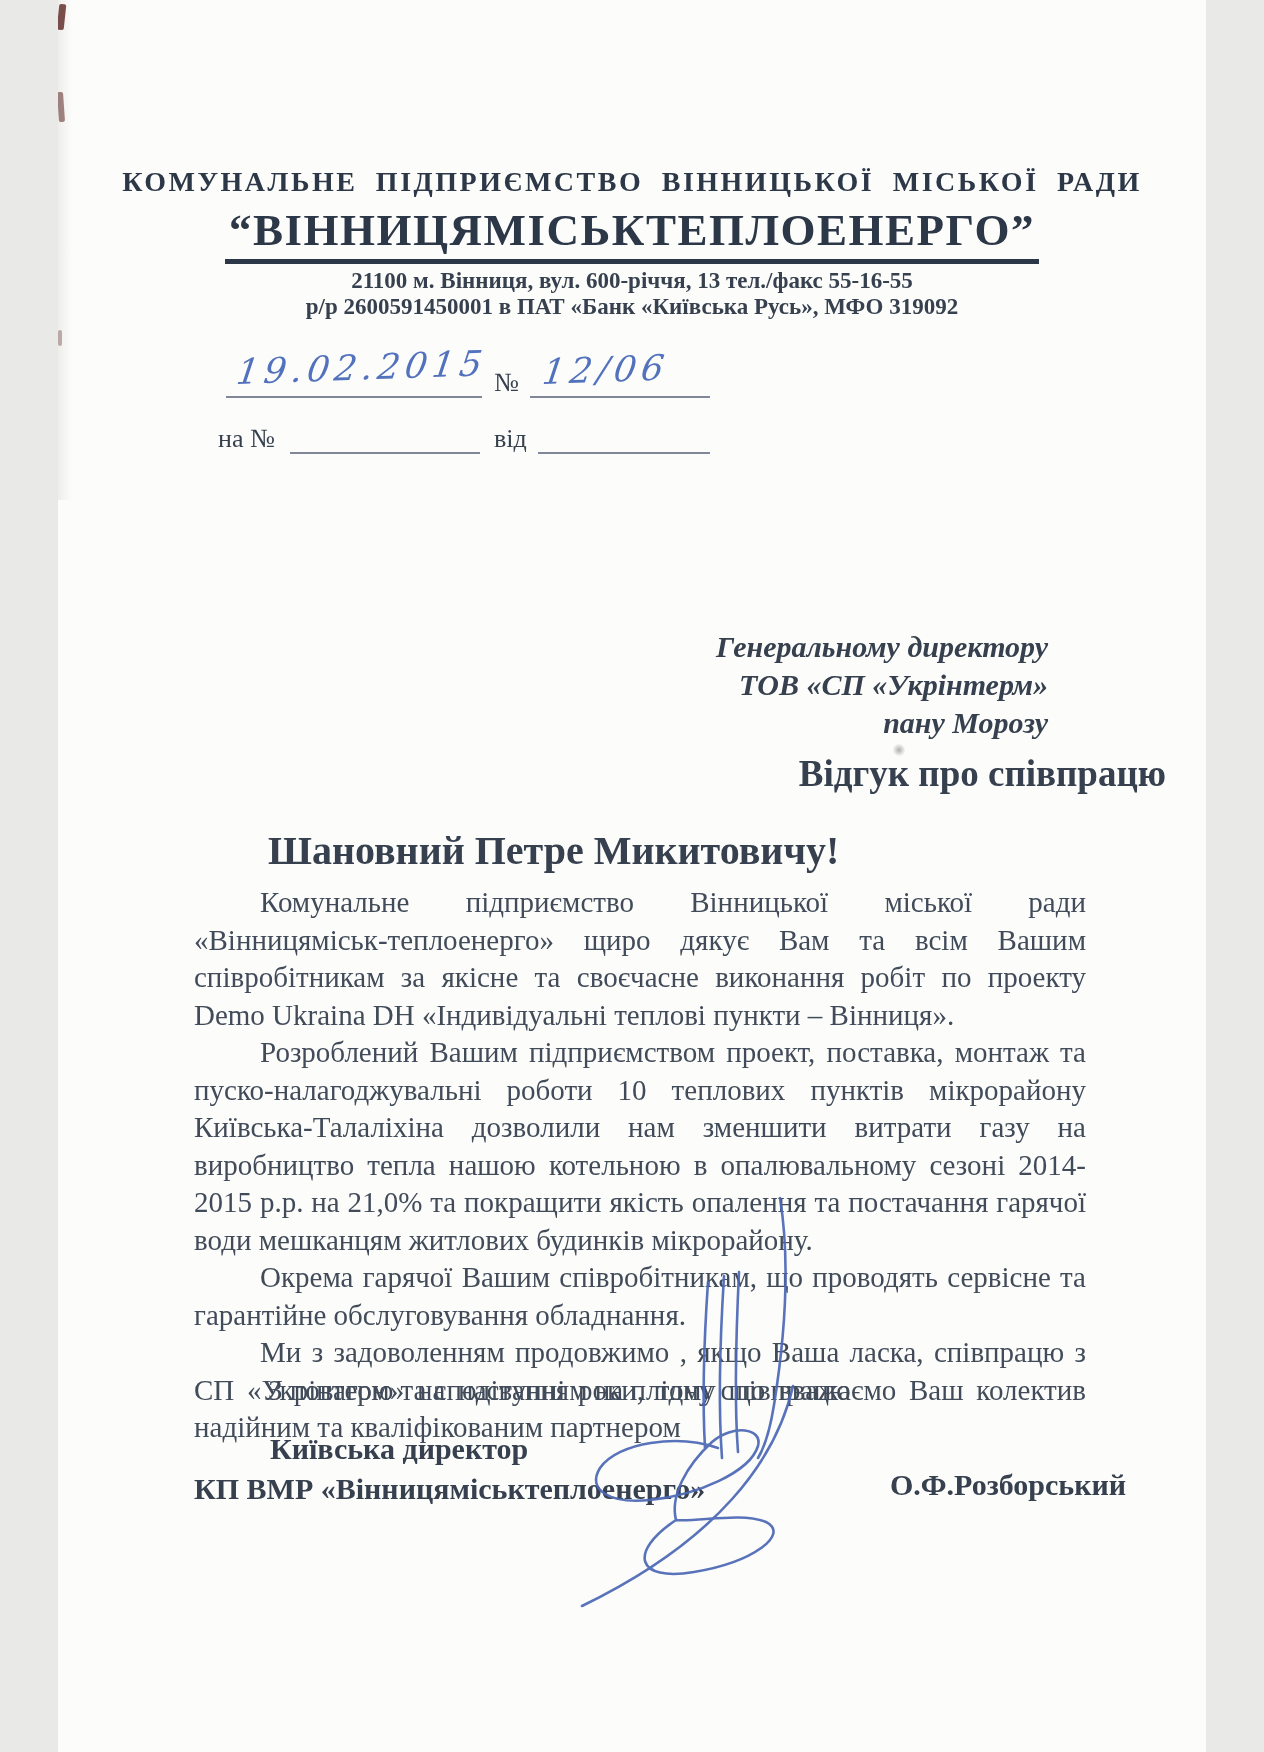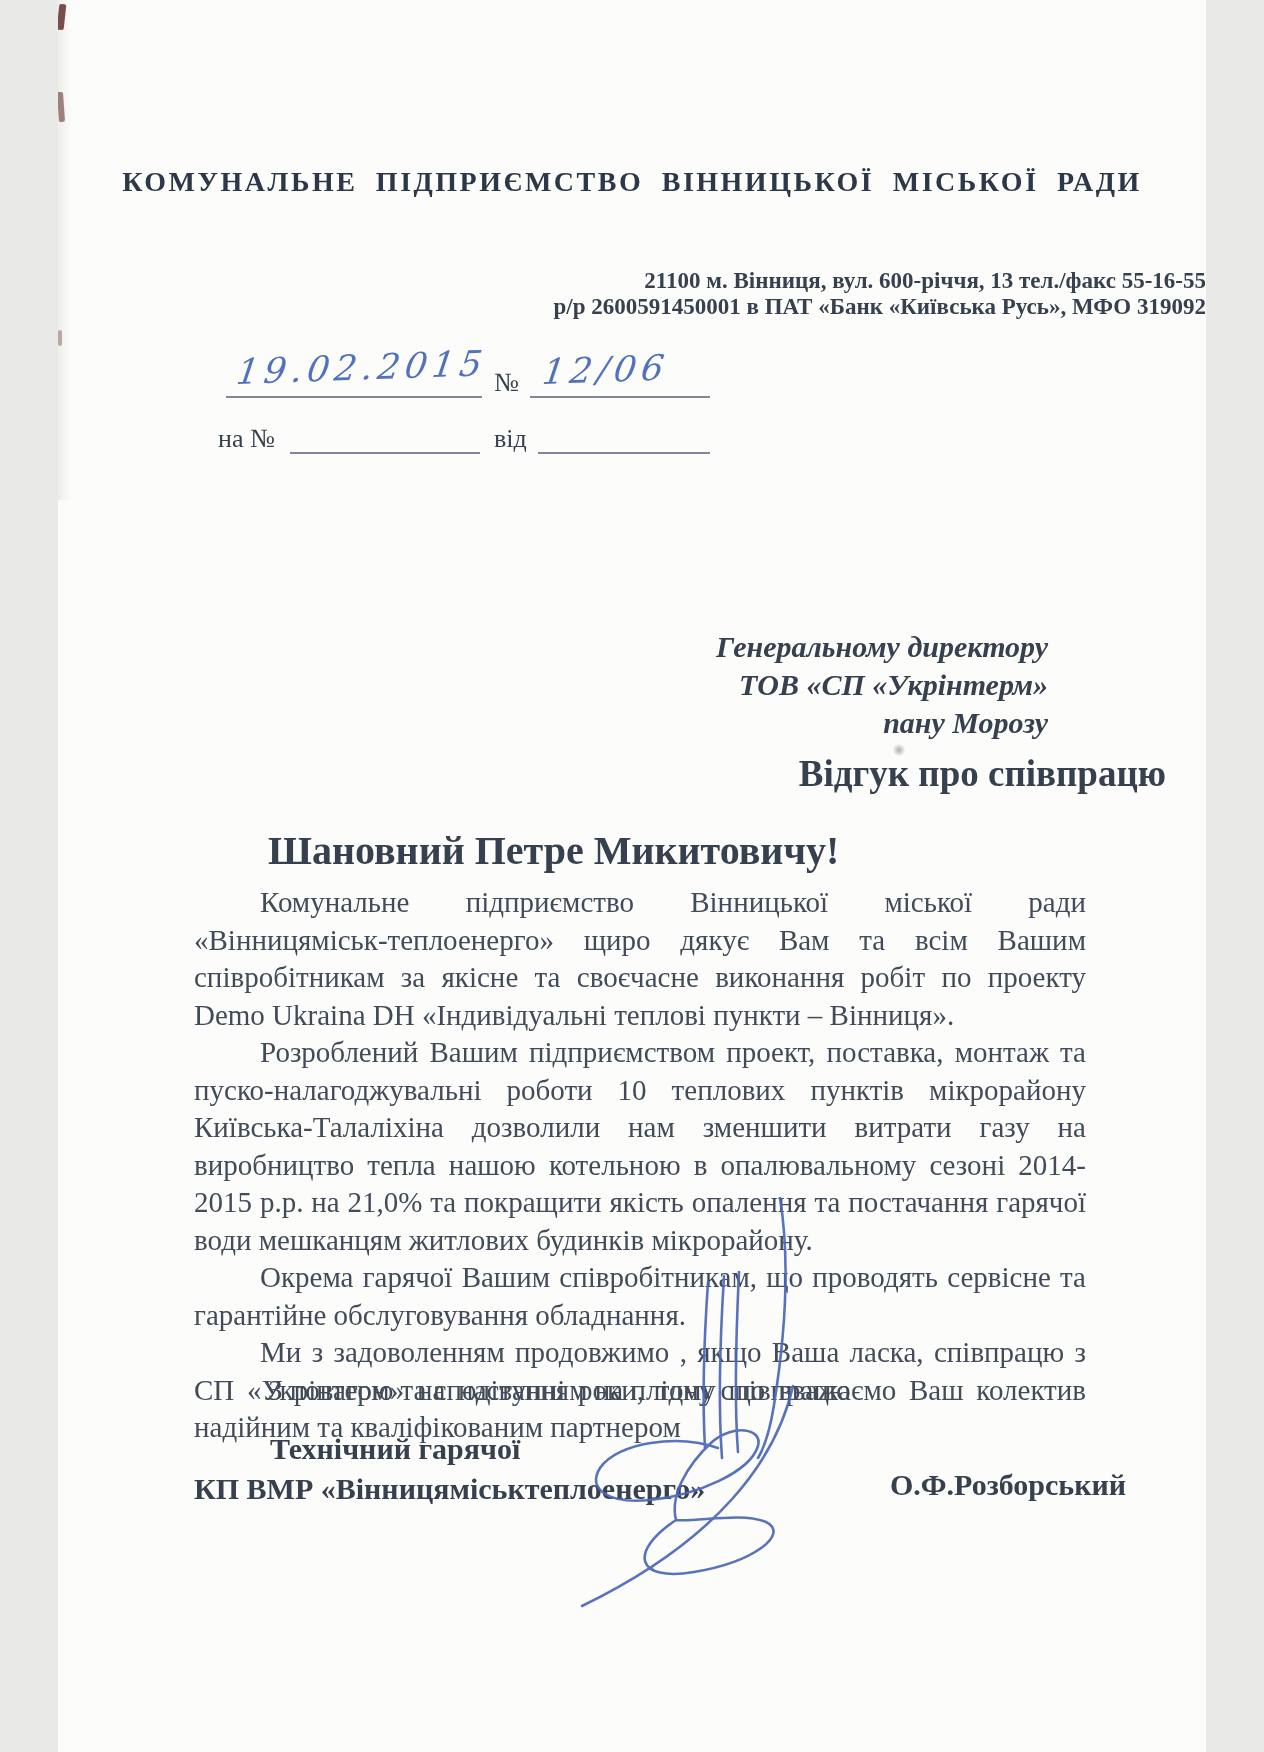--- a/index.html
+++ b/index.html
@@ -39,21 +39,21 @@
     color:var(--ink-strong);
   }
   .org-name-wrap{position:absolute;left:0;right:0;top:204px;text-align:center;}
   .org-name{
     display:inline-block;
     font-weight:bold;font-size:45px;letter-spacing:1.5px;
     color:var(--ink-strong);
     border-bottom:5px solid var(--ink-strong);
     padding:0 4px 3px 4px;
   }
-  .contact{position:absolute;left:0;right:0;text-align:right;font-weight:bold;font-size:23px;color:var(--ink);}
+  .contact{position:absolute;left:0;right:0;text-align:center;font-weight:bold;font-size:23px;color:var(--ink);}
   .contact.address{top:268px;}
   .contact.bank{top:294px;}
   .contact.edrpou{top:320px;}
   .email{text-decoration:underline;text-underline-offset:3px;text-decoration-thickness:2px;}
 
   
   .ref{position:absolute;font-size:26px;color:var(--ink);}
   .hand{
     font-family:"DejaVu Serif","Liberation Serif",serif;
     font-style:italic;
@@ -122,20 +122,23 @@
 <body>
 
 <div class="page">
 
   <div class="edge-strip"></div>
   <div class="corner-mark m1"></div>
   <div class="corner-mark m2"></div>
   <div class="corner-mark m3"></div>
 
   <div class="org-line">КОМУНАЛЬНЕ ПІДПРИЄМСТВО ВІННИЦЬКОЇ МІСЬКОЇ РАДИ</div>
+  <div class="org-name-wrap">
+    <span class="org-name">“ВІННИЦЯМІСЬКТЕПЛОЕНЕРГО”</span>
+  </div>
   <div class="contact address">21100 м. Вінниця, вул. 600-річчя, 13 тел./факс 55-16-55</div>
   <div class="contact bank">р/р 2600591450001 в ПАТ «Банк «Київська Русь», МФО 319092</div>
 
   <div class="ref date-hand"><span class="hand">19.02.2015</span></div>
   <div class="blank-line date-line"></div>
   <div class="ref num-label">№</div>
   <div class="ref num-hand"><span class="hand">12/06</span></div>
   <div class="blank-line num-line"></div>
   <div class="ref onnum-label">на №</div>
   <div class="blank-line onnum-line"></div>
@@ -154,21 +157,21 @@
 
   <div class="body-text">
     <p>Комунальне підприємство Вінницької міської ради «Вінницяміськ-теплоенерго» щиро дякує Вам та всім Вашим співробітникам за якісне та своєчасне виконання робіт по проекту Demo Ukraina DH «Індивідуальні теплові пункти – Вінниця».</p>
     <p>Розроблений Вашим підприємством проект, поставка, монтаж та пуско-налагоджувальні роботи 10 теплових пунктів мікрорайону Київська-Талаліхіна дозволили нам зменшити витрати газу на виробництво тепла нашою котельною в опалювальному сезоні 2014-2015 р.р. на 21,0% та покращити якість опалення та постачання гарячої води мешканцям житлових будинків мікрорайону.</p>
     <p>Окрема гарячої Вашим співробітникам, що проводять сервісне та гарантійне обслуговування обладнання.</p>
     <p>Ми з задоволенням продовжимо , якщо Ваша ласка, співпрацю з СП «Укрінтерм» на наступні роки, тому що вважаємо Ваш колектив надійним та кваліфікованим партнером</p>
   </div>
 
   <div class="closing">З повагою та сподіванням на плідну співпрацю</div>
 
-  <div class="signer-pos">Технічний гарячої</div>
+  <div class="signer-pos">Київська директор</div>
   <div class="signer-org">КП ВМР «Вінницяміськтеплоенерго»</div>
 
   <svg class="signature-svg" viewBox="0 0 270 430" xmlns="http://www.w3.org/2000/svg">
     <g fill="none" stroke="#4c68b6" stroke-width="2.6" stroke-linecap="round" opacity="0.92">
       <path d="M 222,8 C 232,70 228,140 216,215 C 212,240 206,258 200,268"></path>
       <path d="M 150,92 C 146,150 144,205 147,258"></path>
       <path d="M 166,86 C 162,150 160,215 164,268"></path>
       <path d="M 181,82 C 178,145 176,210 180,262"></path>
       <path d="M 160,258 C 120,244 60,252 42,278 C 28,300 52,314 92,310 C 140,305 192,282 200,256 C 205,238 175,234 154,252 C 128,276 112,306 118,330"></path>
       <path d="M 118,330 C 70,362 78,392 136,382 C 196,372 232,344 208,332 C 184,322 140,332 118,330"></path>

